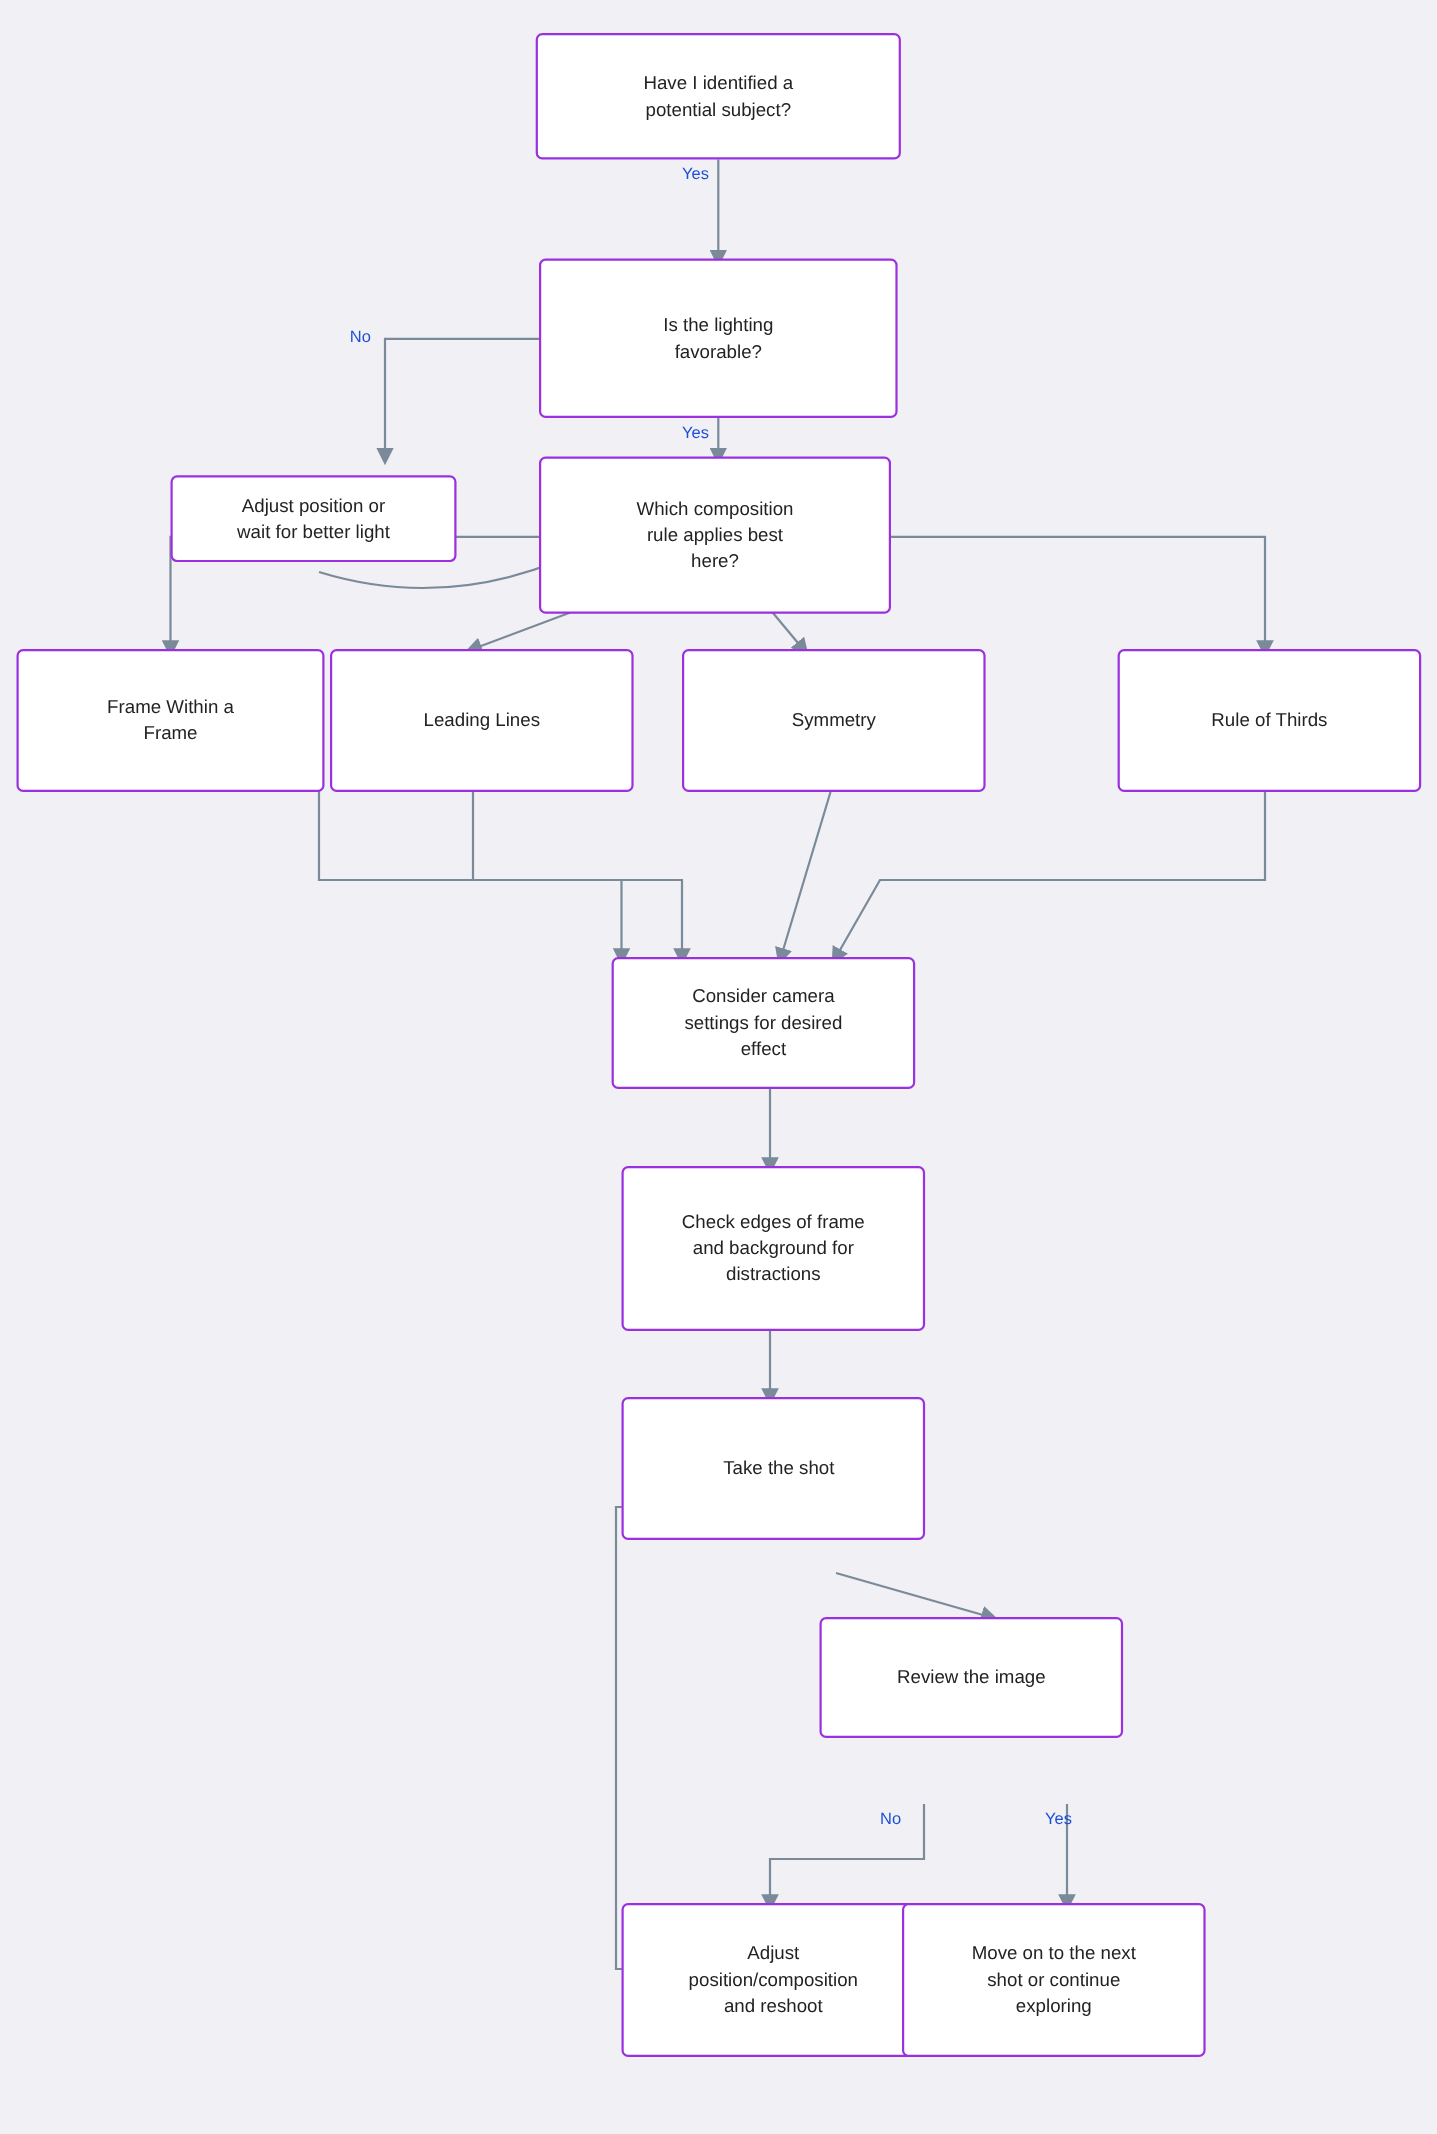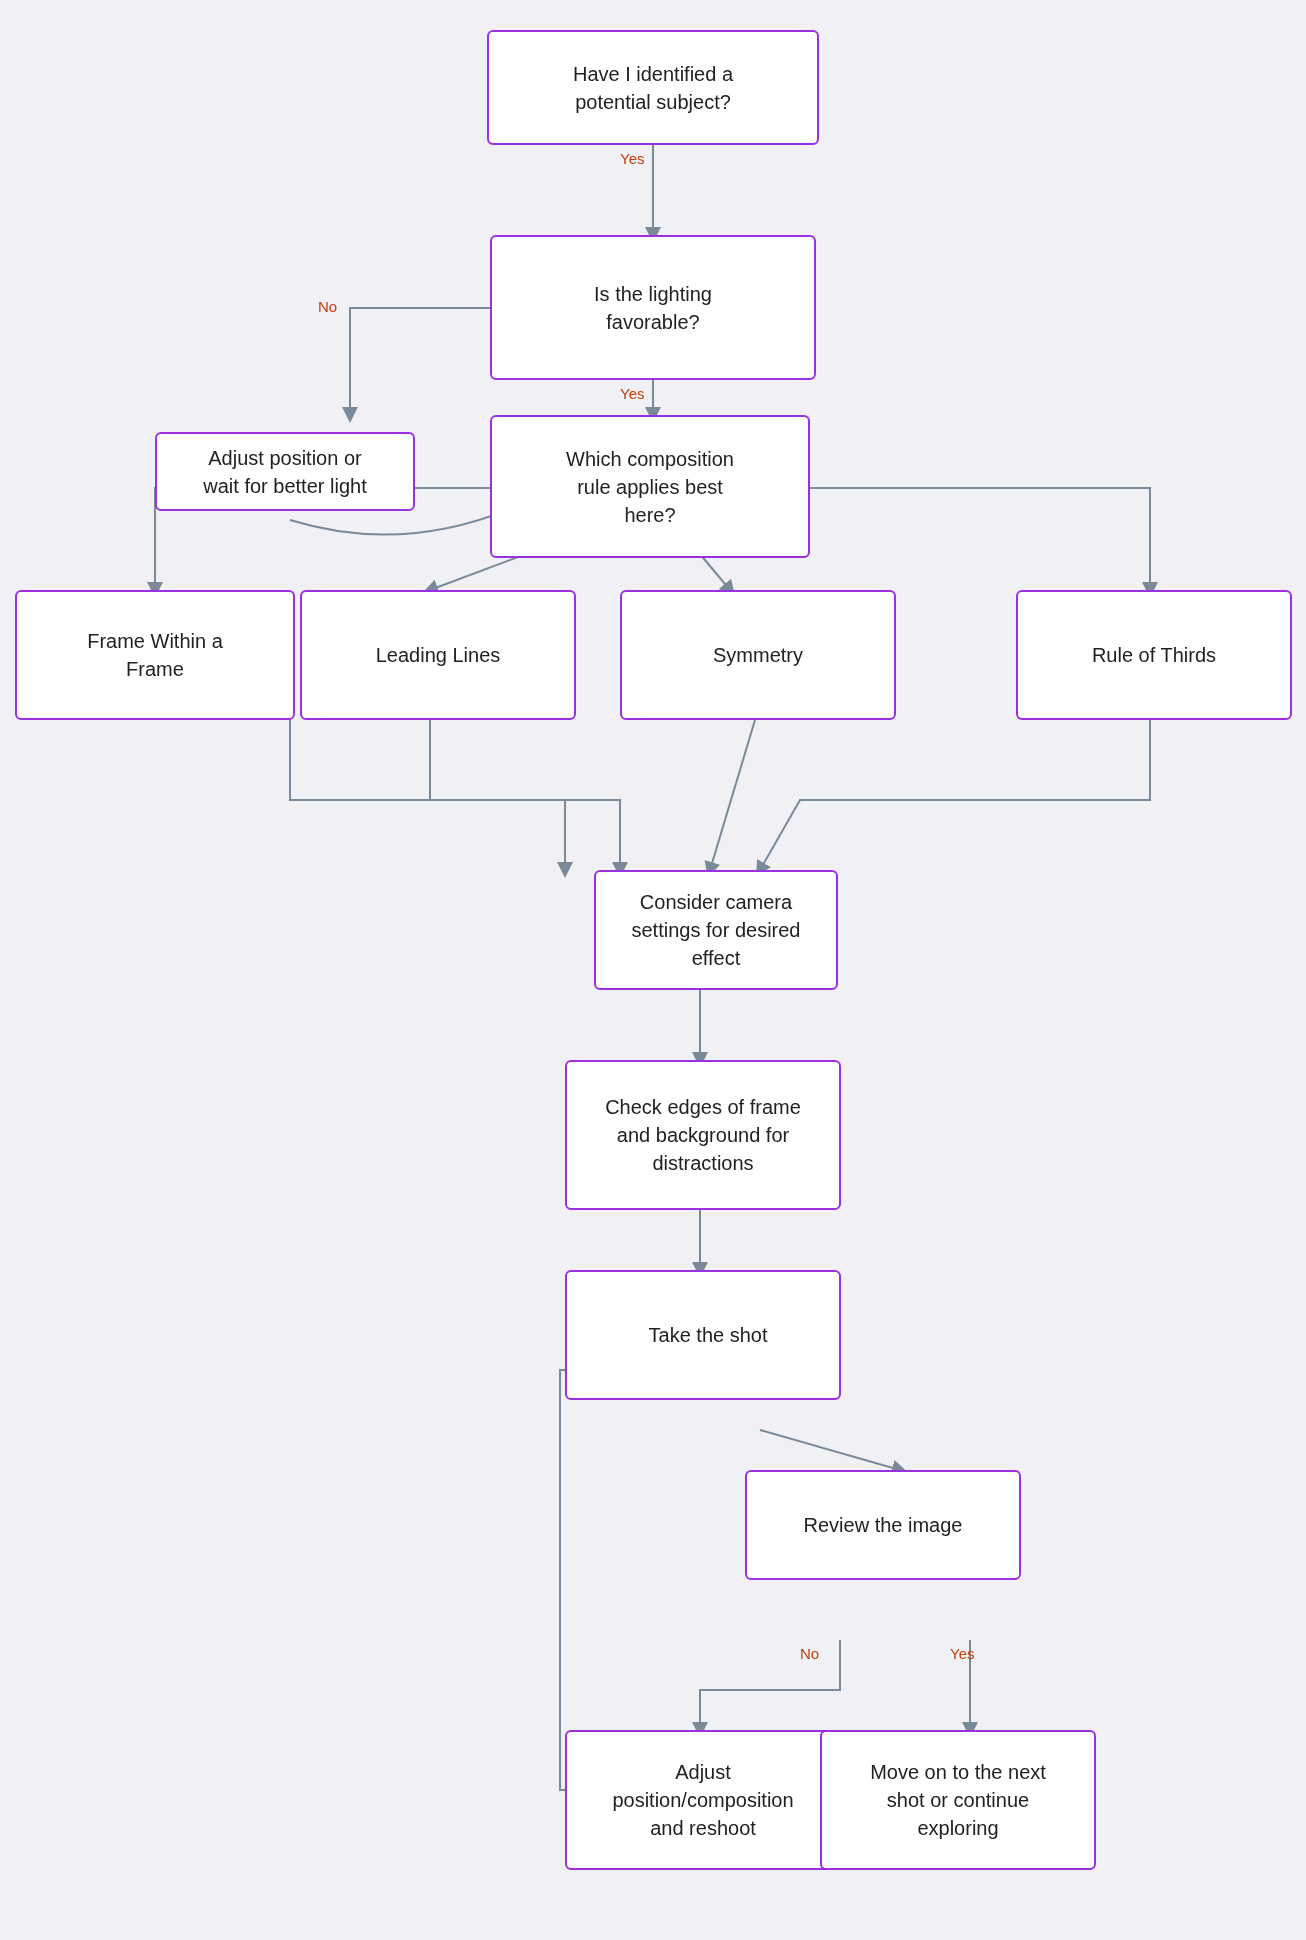--- a/index.html
+++ b/index.html
@@ -18,38 +18,38 @@
     }
     .node {
       position: absolute;
       border: 2px solid #9b30e0;
       border-radius: 6px;
       background: white;
       display: flex;
       align-items: center;
       justify-content: center;
       text-align: center;
-      font-size: 20px;
+      font-size: 17px;
       color: #222;
       line-height: 1.4;
       padding: 12px 14px;
     }
     svg.arrows {
       position: absolute;
       top: 0;
       left: 0;
       width: 1306px;
       height: 1940px;
       pointer-events: none;
       overflow: visible;
     }
     .label-text {
       position: absolute;
       font-size: 15px;
-      color: #c2410c;
+      color: #1d4ed8;
     }
   </style>
 </head>
 <body>
 
 <div class="flowchart">
 
   <svg class="arrows">
     <defs>
       <marker id="arrowhead" markerWidth="8" markerHeight="8" refX="4" refY="4" orient="auto">
@@ -135,21 +135,21 @@
   </div>
 
   <div class="node" style="left:620px; top:590px; width:276px; height:130px;justify-content:center;">
     <span style="white-space:pre-line;">Symmetry</span>
   </div>
 
   <div class="node" style="left:1016px; top:590px; width:276px; height:130px;">
     <span style="white-space:pre-line;">Rule of Thirds</span>
   </div>
 
-  <div class="node" style="left:594px; top:870px; width:244px; height:120px;">
+  <div class="node" style="left:556px; top:870px; width:276px; height:120px;">
     <span style="white-space:pre-line;">Consider camera
 settings for desired
 effect</span>
   </div>
 
   <div class="node" style="left:565px; top:1060px; width:276px; height:150px;">
     <span style="white-space:pre-line;">Check edges of frame
 and background for
 distractions</span>
   </div>

